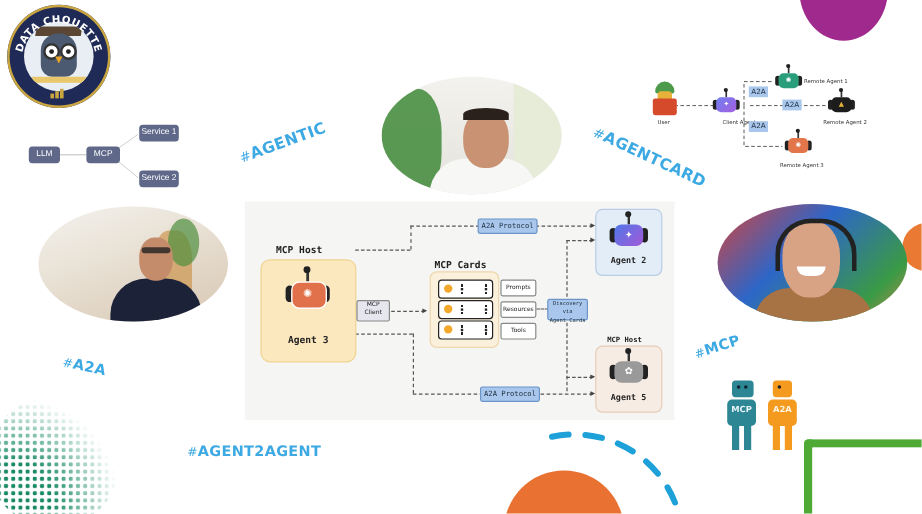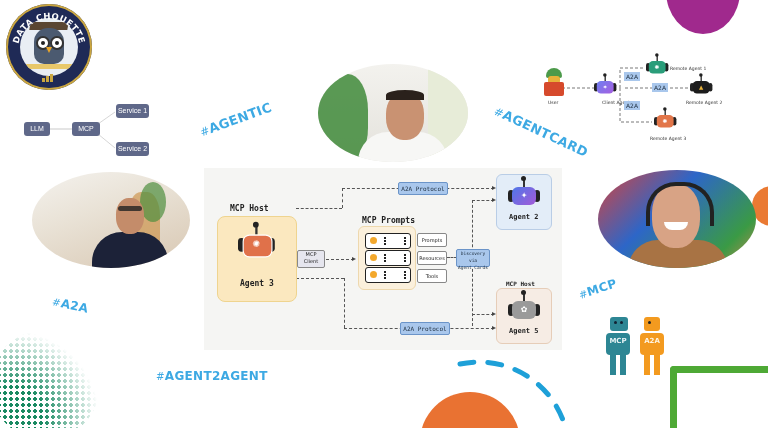--- a/index.html
+++ b/index.html
@@ -228,21 +228,21 @@
       <div class="head" style="background:#e0714a;border:1px solid #fff;"></div>
         <div class="core">✺</div>
     </div>
     <div class="d-label" style="left:22px;top:62px;font-size:8px;">Agent 3</div>
   </div>
   <div class="cap" style="left:93px;top:82px;width:26px;height:16px;line-height:7px;background:#e6e6ee;">
     <div>MCP</div>
       <div>Client</div>
   </div>
 
-  <div class="d-label" style="left:158px;top:48px;font-size:8px;">MCP Prompts</div>
+  <div class="d-label" style="left:158px;top:48px;font-size:8px;">MCP Cards</div>
   <div class="srv-box" style="left:154px;top:58px;width:56px;height:62px;">
     <div class="srv-row" style="top:6px;">
         <div class="dot"></div>
         <div class="lines"></div>
       </div>
     <div class="srv-row" style="top:23px;">
         <div class="dot"></div>
         <div class="lines"></div>
       </div>
     <div class="srv-row" style="top:40px;">

